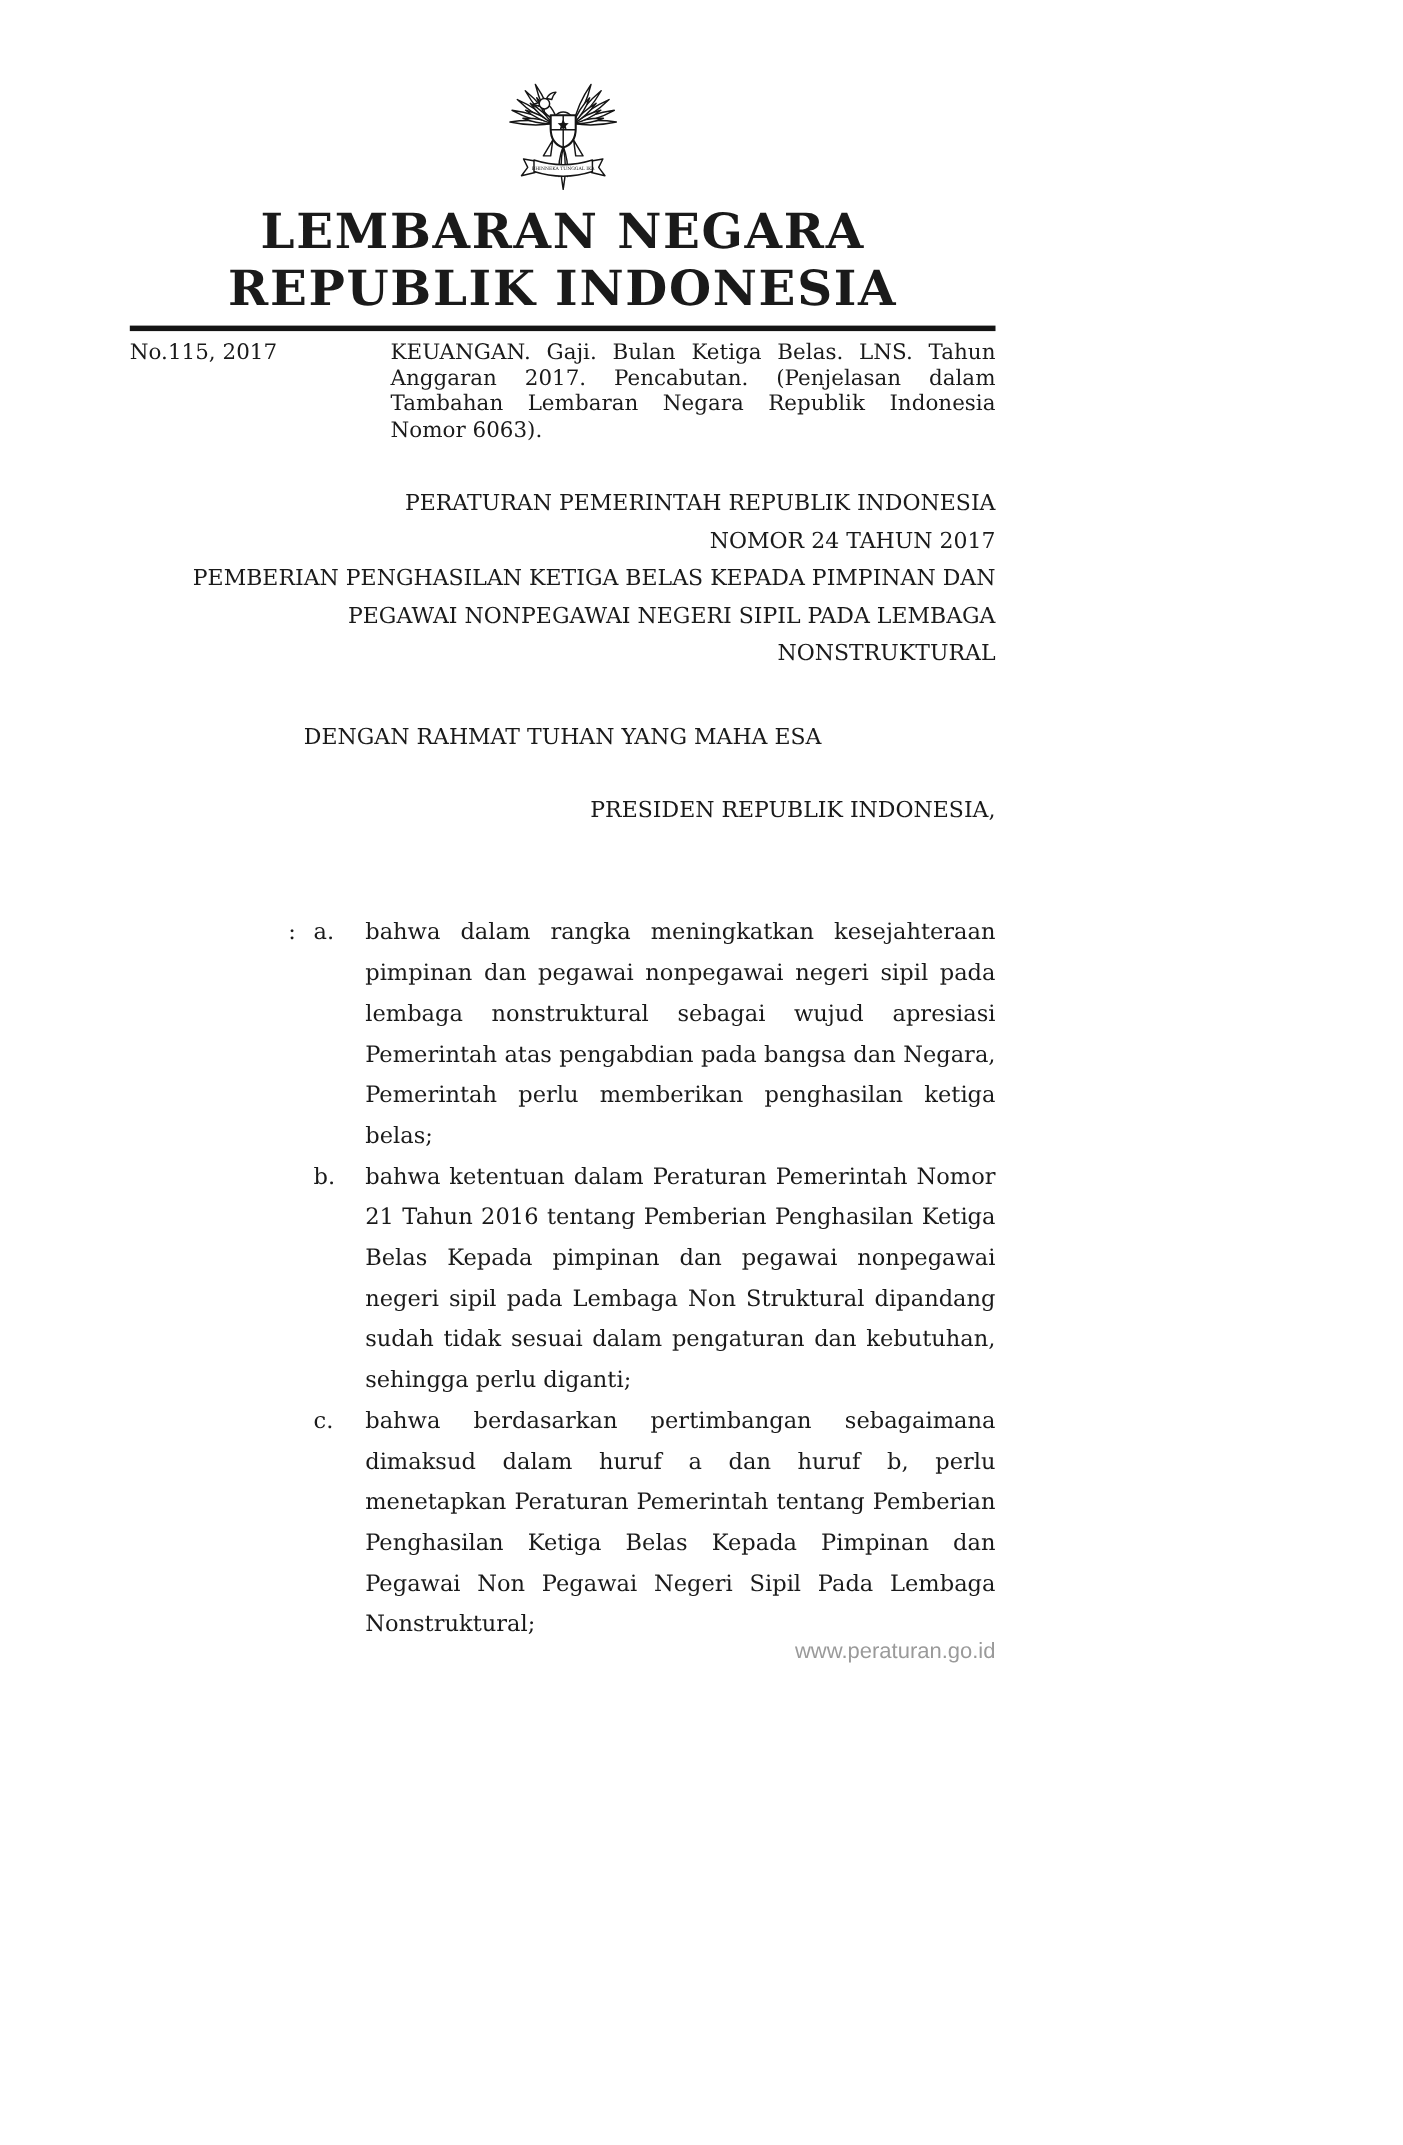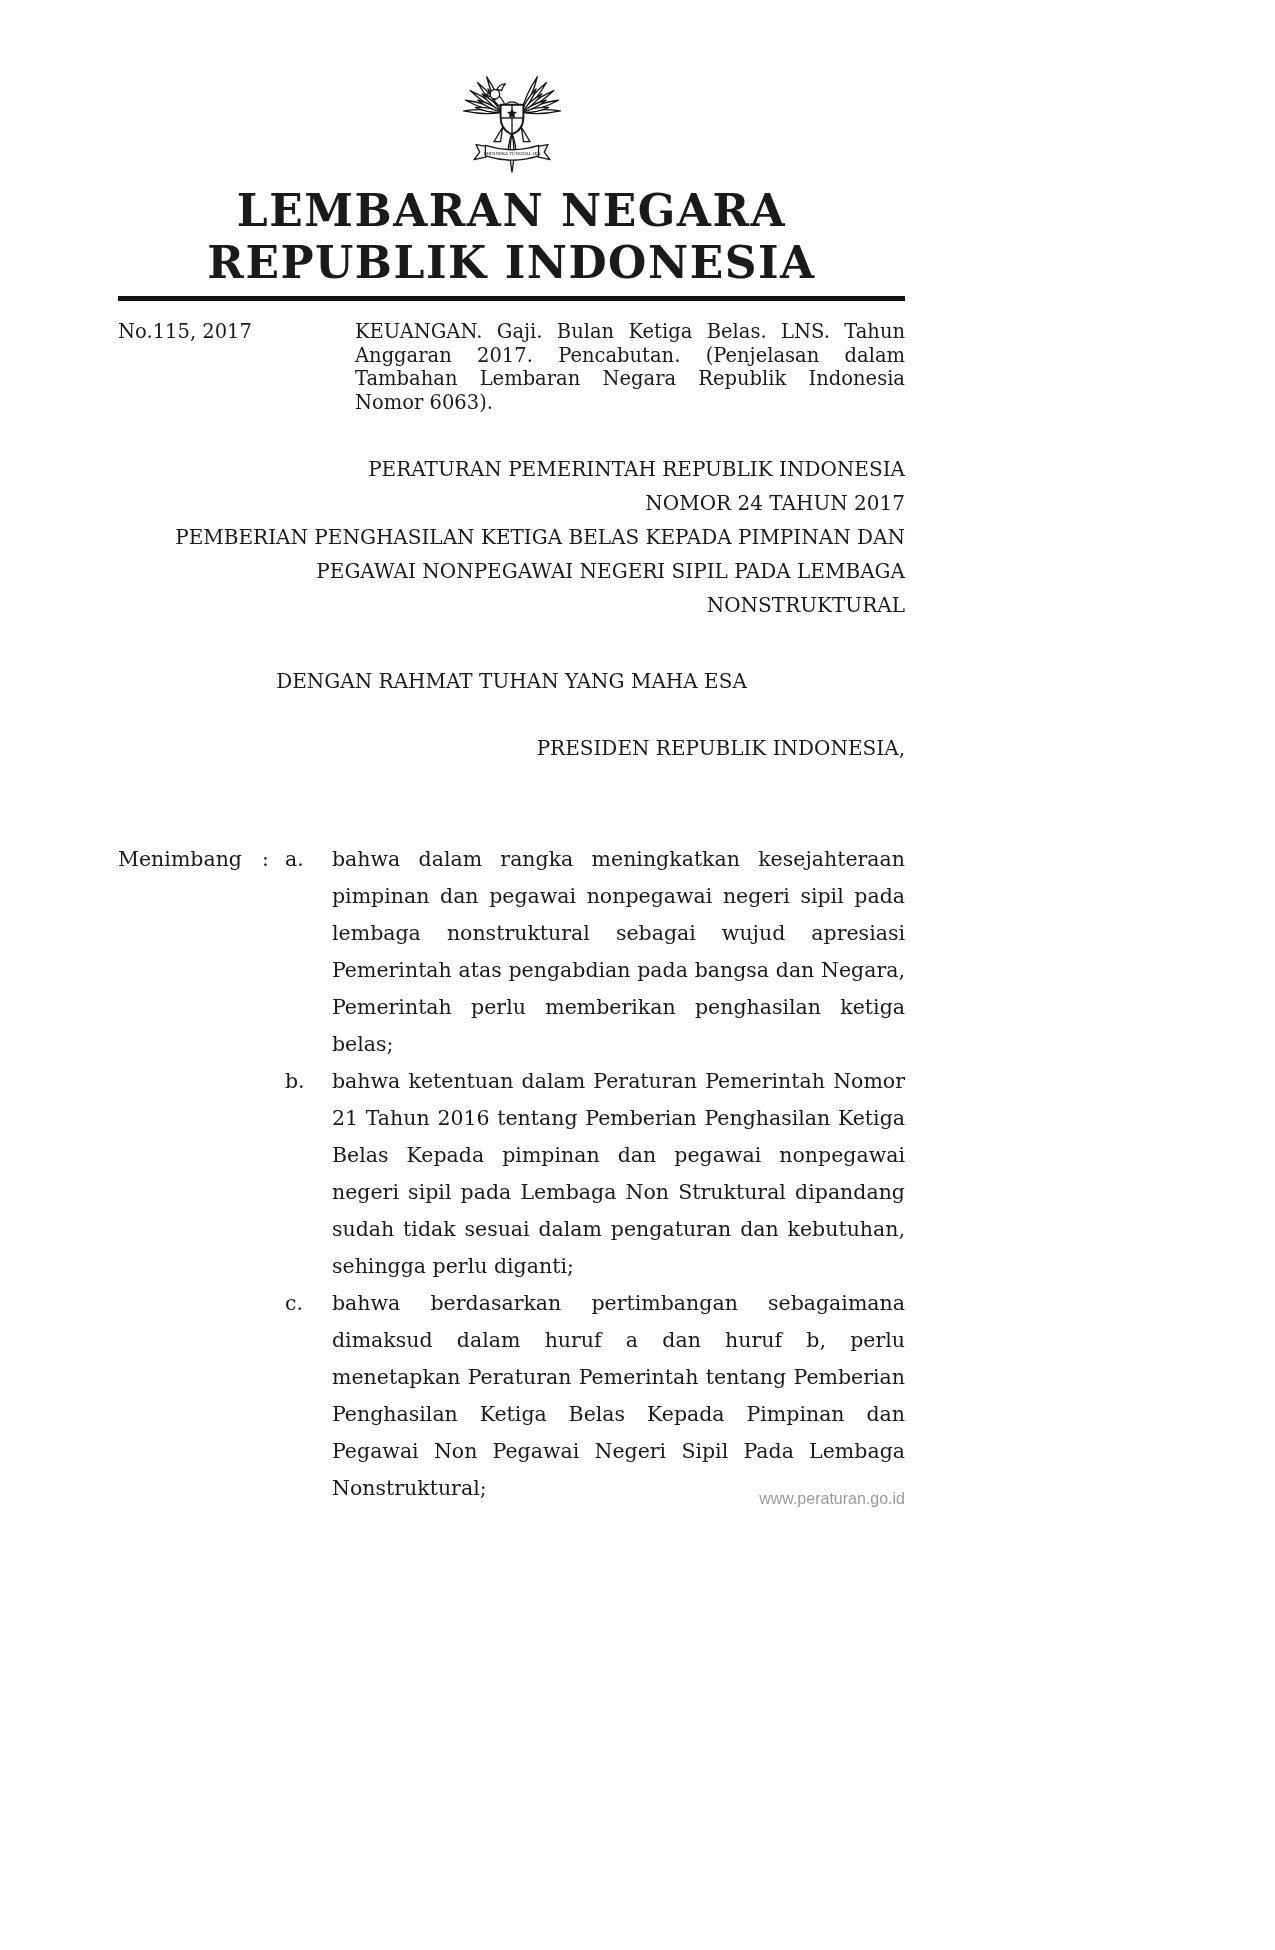--- a/index.html
+++ b/index.html
@@ -34,21 +34,21 @@
   }
   .masthead-rule {
     margin-top: 7px;
     border: none;
     border-top: 5px solid #141414;
     height: 0;
     width: 100%;
   }
   .gazette-row {
     display: flex;
-    margin-top: 19px;
+    margin-top: 7px;
     align-items: flex-start;
   }
   .gazette-number {
     flex: none;
     width: 237px;
     font-size: 19.5px;
     line-height: 23.5px;
   }
   .gazette-abstract {
     flex: 1;
@@ -75,21 +75,21 @@
   .consider-colon { grid-column: 2; }
   .item-letter { grid-column: 3; }
   .item-text  { grid-column: 4; text-align: justify; }
   .page-footer {
     position: absolute;
     left: 118px;
     top: 1490px;
     width: 787px;
     text-align: right;
     font-family: "Liberation Sans", "DejaVu Sans", sans-serif;
-    font-size: 16px;
+    font-size: 20px;
     color: #9a9a9a;
   }
   .garuda { display: block; }
 </style>
 </head>
 <body>
 
 <div class="page">
   <div class="content">
 
@@ -166,21 +166,20 @@
     <div class="title-block">
       <div class="title-line">PERATURAN PEMERINTAH REPUBLIK INDONESIA</div>
       <div class="title-line">NOMOR 24 TAHUN 2017</div>
       <div class="title-line">PEMBERIAN PENGHASILAN KETIGA BELAS KEPADA PIMPINAN DAN PEGAWAI NONPEGAWAI NEGERI SIPIL PADA LEMBAGA NONSTRUKTURAL</div>
     </div>
 
     <div class="invocation">DENGAN RAHMAT TUHAN YANG MAHA ESA</div>
     <div class="authority">PRESIDEN REPUBLIK INDONESIA,</div>
 
     <div class="considerations">
-      <div class="consider-label">Menimbang</div>
       <div class="consider-colon">:</div>
 
       <div class="item-letter">a.</div>
       <div class="item-text">bahwa dalam rangka meningkatkan kesejahteraan pimpinan dan pegawai nonpegawai negeri sipil pada lembaga nonstruktural sebagai wujud apresiasi Pemerintah atas pengabdian pada bangsa dan Negara, Pemerintah perlu memberikan penghasilan ketiga belas;</div>
 
       <div class="item-letter">b.</div>
       <div class="item-text">bahwa ketentuan dalam Peraturan Pemerintah Nomor 21 Tahun 2016 tentang Pemberian Penghasilan Ketiga Belas Kepada pimpinan dan pegawai nonpegawai negeri sipil pada Lembaga Non Struktural dipandang sudah tidak sesuai dalam pengaturan dan kebutuhan, sehingga perlu diganti;</div>
 
       <div class="item-letter">c.</div>
       <div class="item-text">bahwa berdasarkan pertimbangan sebagaimana dimaksud dalam huruf a dan huruf b, perlu menetapkan Peraturan Pemerintah tentang Pemberian Penghasilan Ketiga Belas Kepada Pimpinan dan Pegawai Non Pegawai Negeri Sipil Pada Lembaga Nonstruktural;</div>

